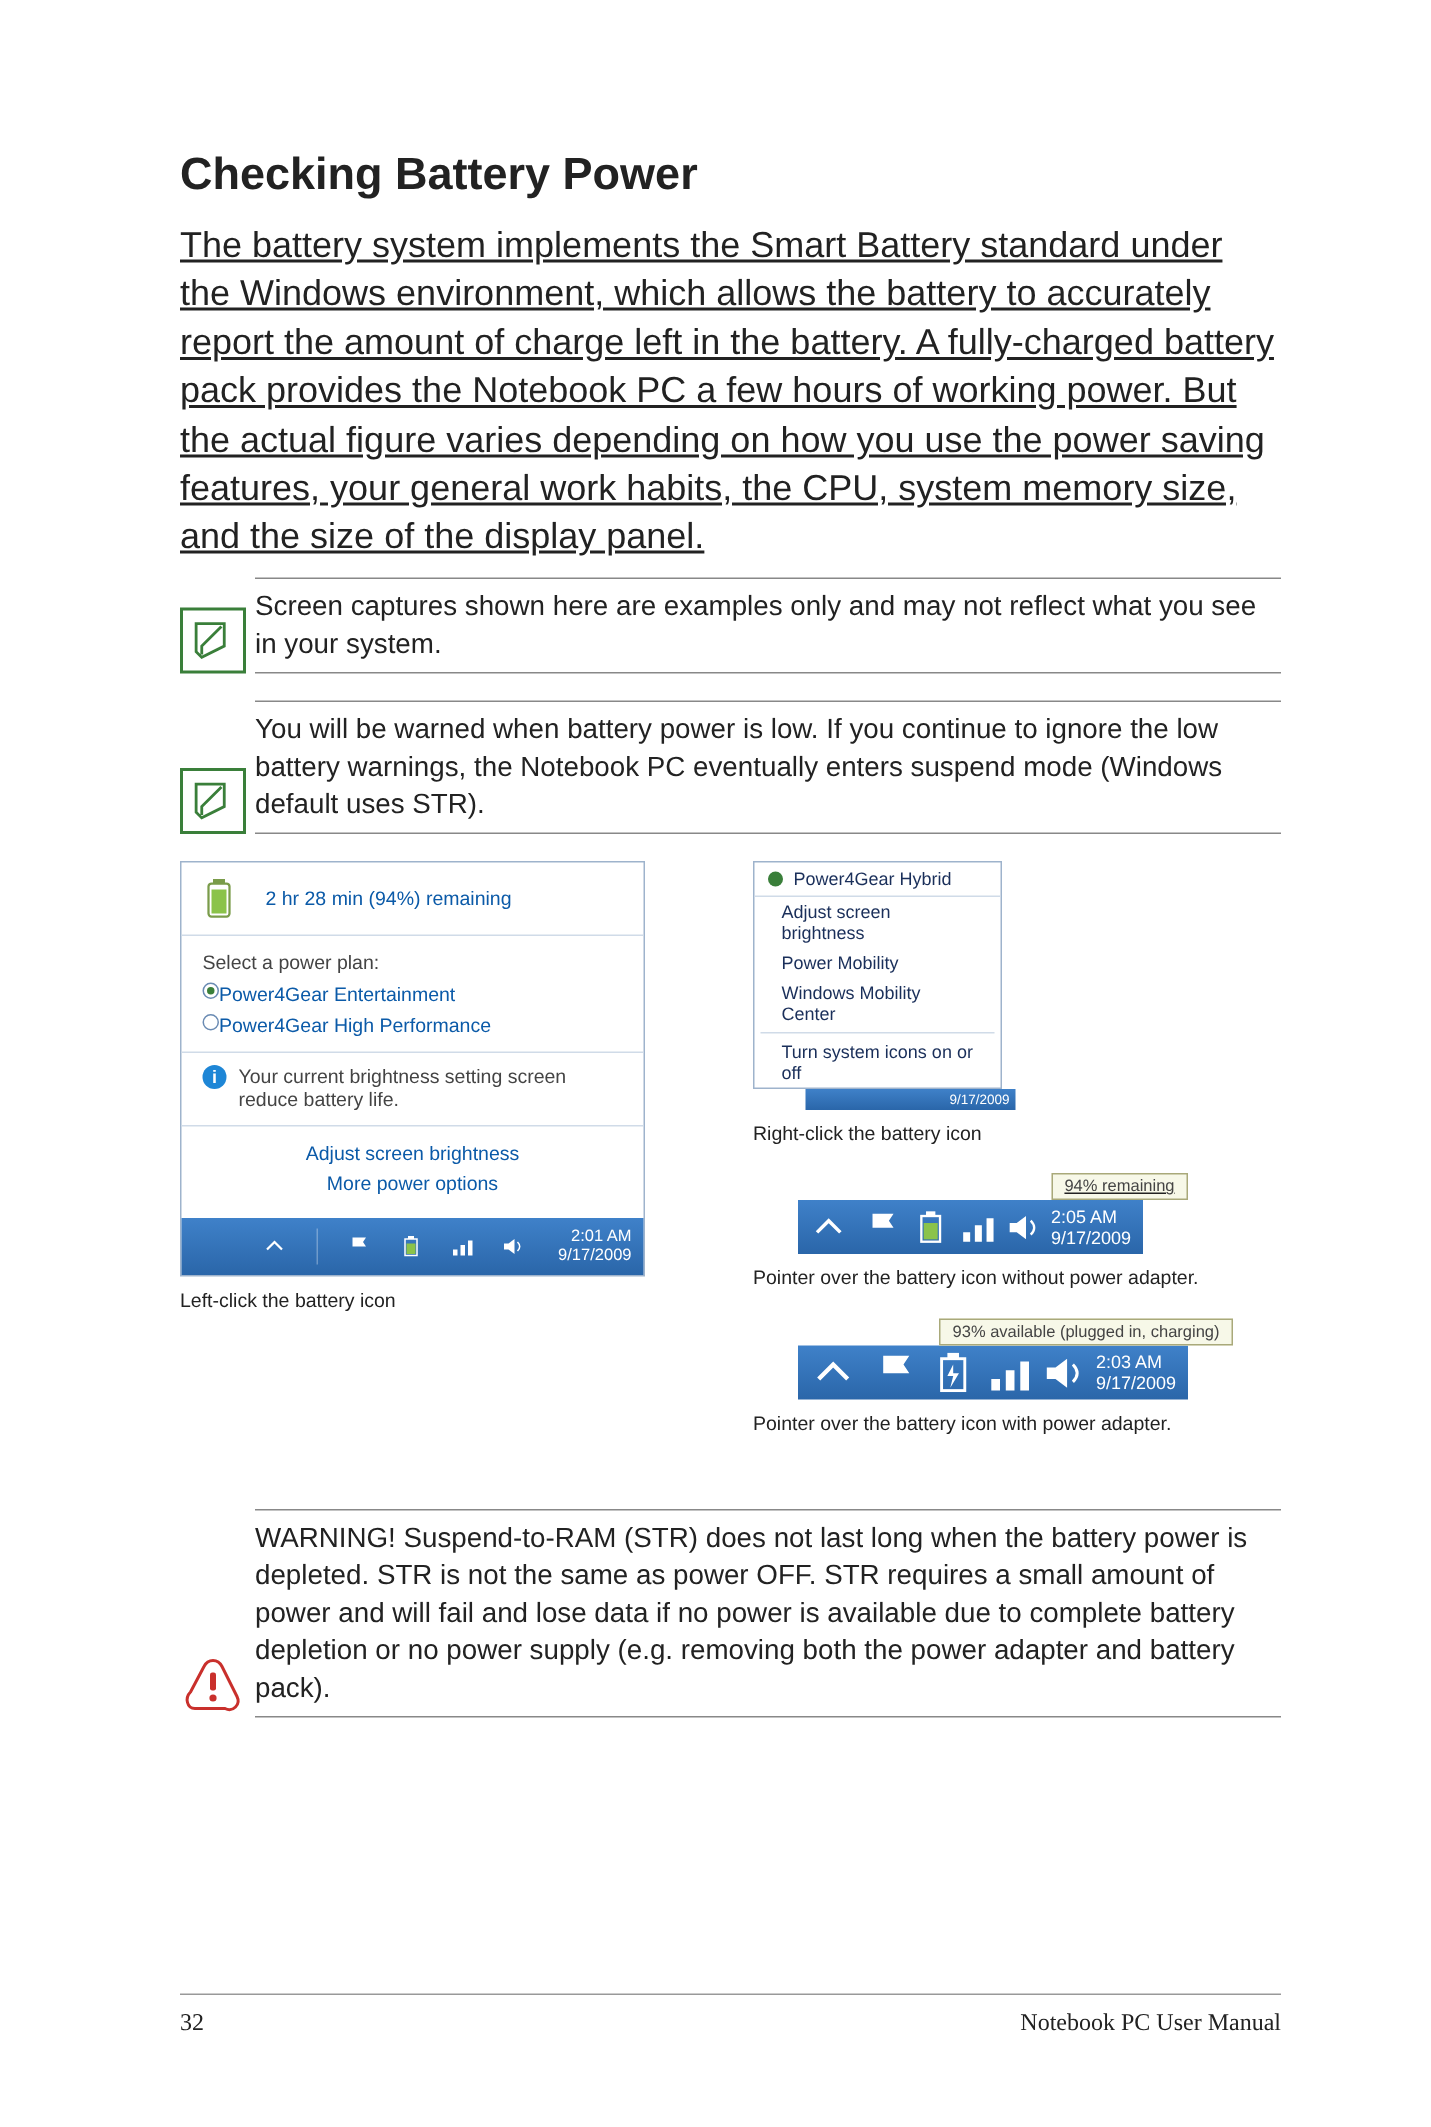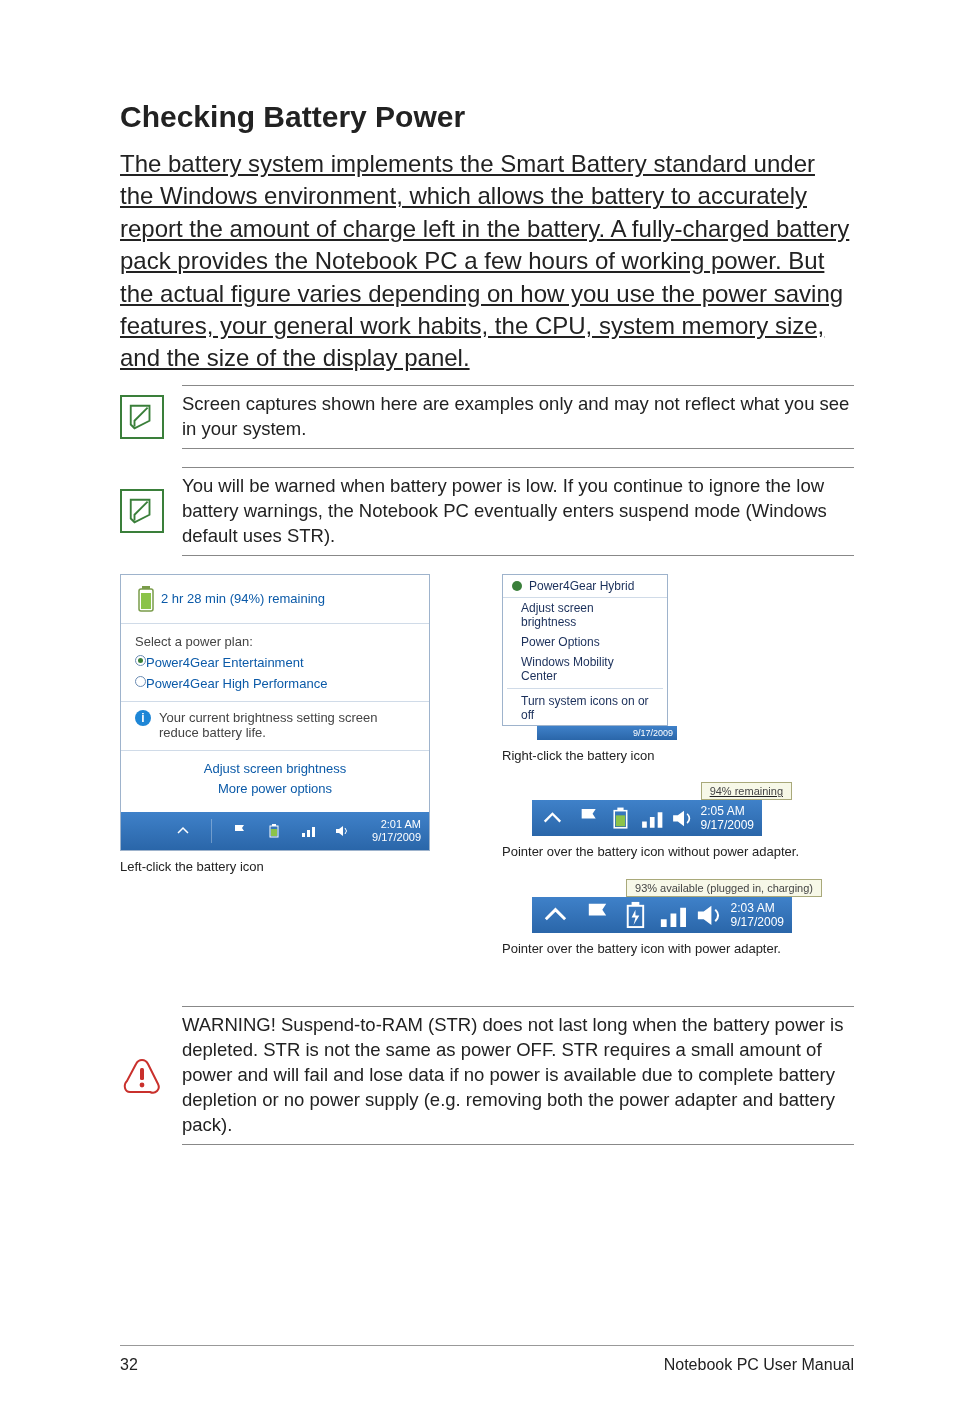--- a/index.html
+++ b/index.html
@@ -18,22 +18,22 @@
       margin-bottom: 14px;
     }
     p.intro {
       font-size: 24px;
       line-height: 1.35;
       margin-bottom: 10px;
       text-decoration: underline;
     }
     .note-block {
       display: flex;
-      align-items: center;
-      gap: 18px;
+      align-items: flex-end;
+      gap: 6px;
       margin-bottom: 18px;
     }
     .note-icon {
       flex: 0 0 44px;
       height: 44px;
       border: 2px solid #3a7f3a;
       display: flex;
       align-items: center;
       justify-content: center;
     }
@@ -72,21 +72,21 @@
       background: #fff;
       font-size: 13px;
       width: 310px;
     }
     .pop-row {
       padding: 10px 14px;
     }
     .pop-top {
       display: flex;
       align-items: center;
-      gap: 4px;
+      gap: 20px;
       color: #0b5aa8;
       font-weight: 500;
       border-bottom: 1px solid #d0dbe8;
     }
     .batt-icon { width: 22px; height: 28px; }
     .pop-plans {
       color: #0b5aa8;
       border-bottom: 1px solid #d0dbe8;
       padding: 10px 14px 4px;
     }
@@ -199,28 +199,29 @@
       gap: 6px;
       padding: 0 8px;
       color: #fff;
       font-size: 12px;
       width: 230px;
       margin-left: 30px;
     }
     .right-block { margin-bottom: 18px; }
     .footer {
       position: absolute;
-      bottom: 44px;
+      bottom: 60px;
       left: 120px;
       right: 100px;
       border-top: 1px solid #999;
       padding-top: 10px;
       display: flex;
       justify-content: space-between;
       font-size: 16px;
+      font-family: Liberation Serif, serif;
     }
   </style>
 </head>
 <body>
 
 <h1>Checking Battery Power</h1>
 <p class="intro">The battery system implements the Smart Battery standard under the Windows environment, which allows the battery to accurately report the amount of charge left in the battery. A fully-charged battery pack provides the Notebook PC a few hours of working power. But the actual figure varies depending on how you use the power saving features, your general work habits, the CPU, system memory size, and the size of the display panel.</p>
 
 <div class="note-block">
   <div class="note-icon">
@@ -303,21 +304,21 @@
   <div class="shot-col">
     <div class="right-block">
       <div class="ctx-menu">
         <div class="ctx-title">
           <svg width="12" height="12" viewBox="0 0 12 12">
               <circle cx="6" cy="6" r="5" fill="#3a7f3a"></circle>
             </svg>
           <span>Power4Gear Hybrid</span>
         </div>
         <div class="ctx-item">Adjust screen brightness</div>
-        <div class="ctx-item">Power Options</div>
+        <div class="ctx-item">Power Mobility</div>
         <div class="ctx-item">Windows Mobility Center</div>
         <div class="ctx-sep"></div>
         <div class="ctx-item">Turn system icons on or off</div>
       </div>
       <div class="tray-mini">
           <span>9/17/2009</span>
         </div>
       <div class="caption">Right-click the battery icon</div>
     </div>
 

